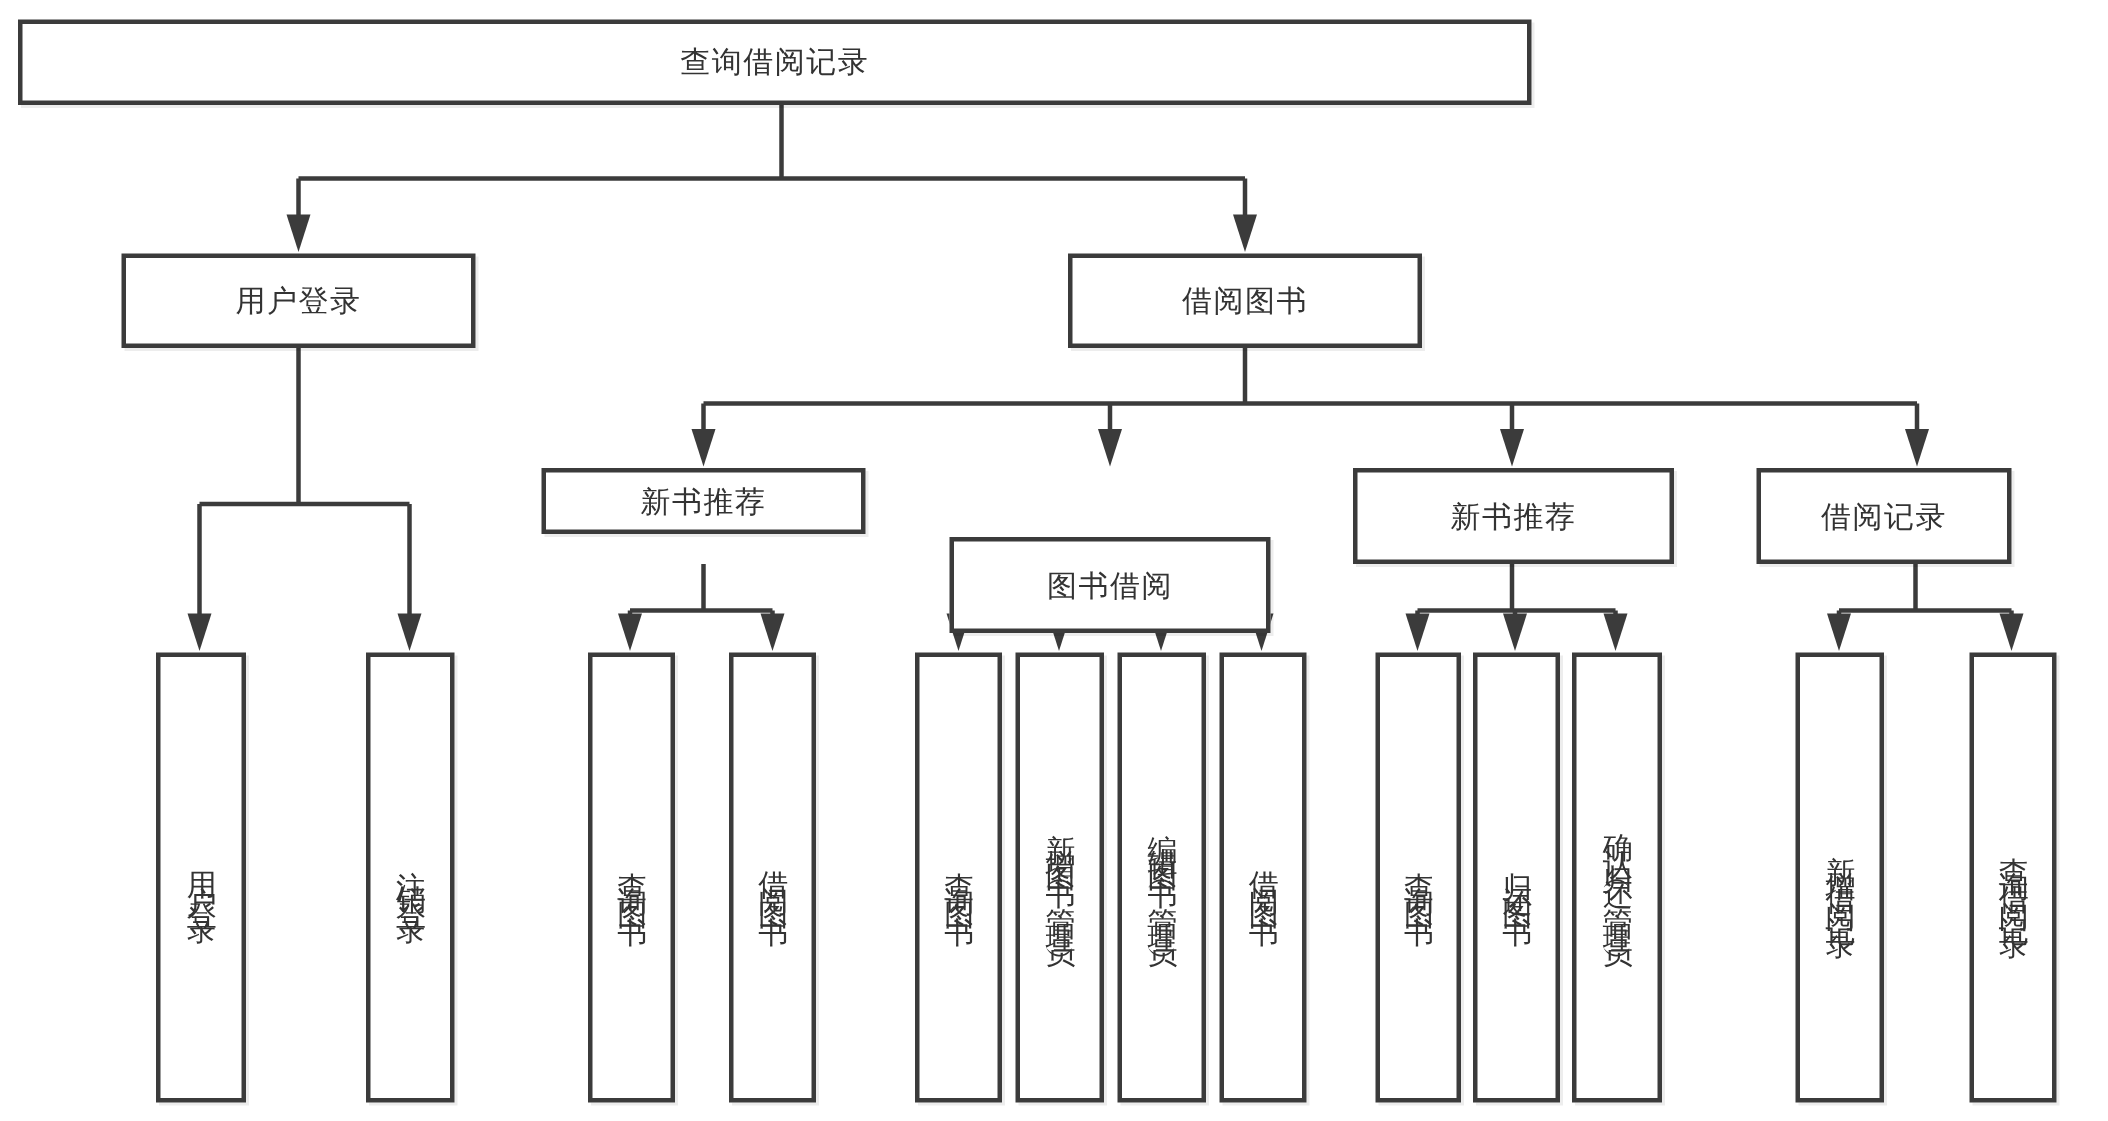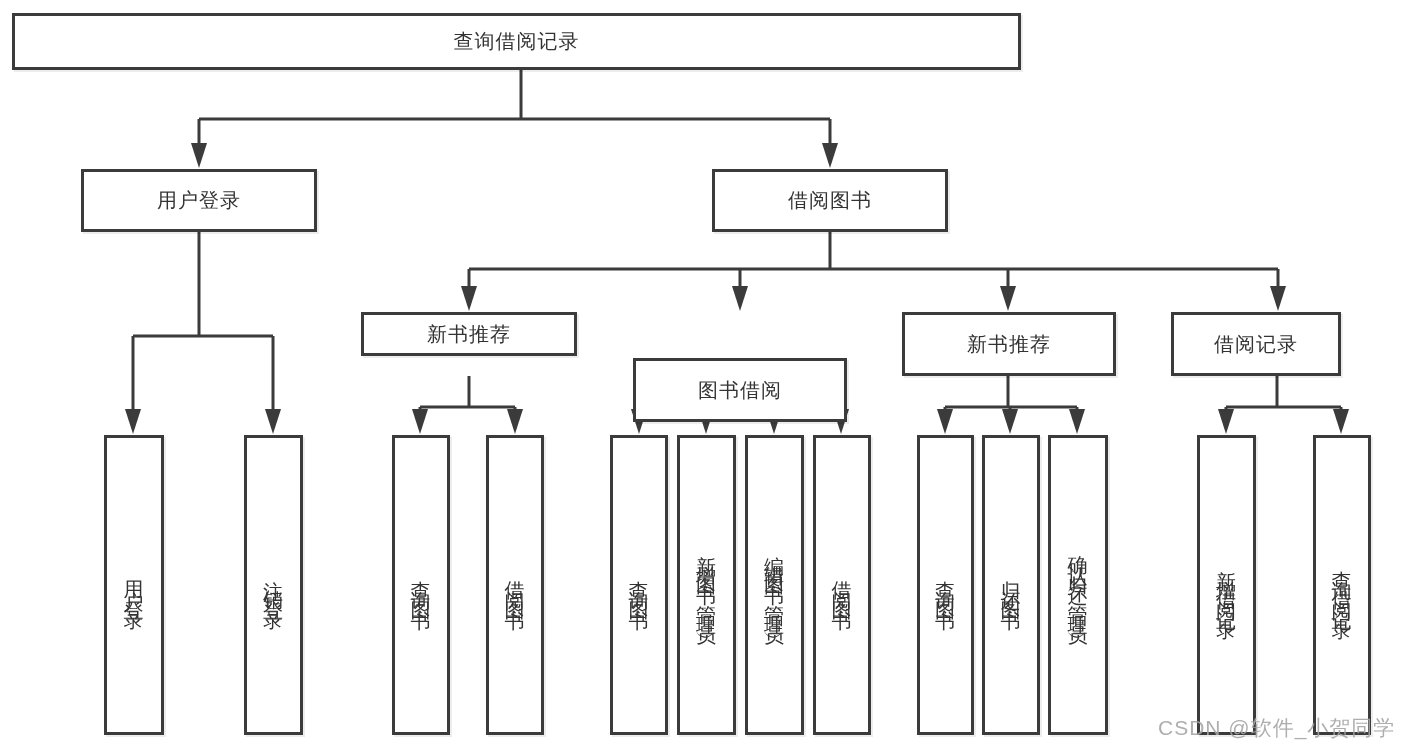--- a/index.html
+++ b/index.html
@@ -119,14 +119,13 @@
   <div class="vbox" style="left:745px;top:435px;width:59px;height:300px;">编辑图书（管理员）</div>
   <div class="vbox" style="left:813px;top:435px;width:58px;height:300px;">借阅图书</div>
 
   <div class="vbox" style="left:917px;top:435px;width:57px;height:300px;">查询图书</div>
   <div class="vbox" style="left:982px;top:435px;width:58px;height:300px;">归还图书</div>
   <div class="vbox" style="left:1048px;top:435px;width:60px;height:300px;">确认归还（管理员）</div>
 
   <div class="vbox" style="left:1197px;top:435px;width:59px;height:300px;">新增借阅记录</div>
   <div class="vbox" style="left:1313px;top:435px;width:58px;height:300px;">查询借阅记录</div>
 
-  <div id="watermark">CSDN @软件_小贺同学</div>
 </div>
 
 </body></html>

